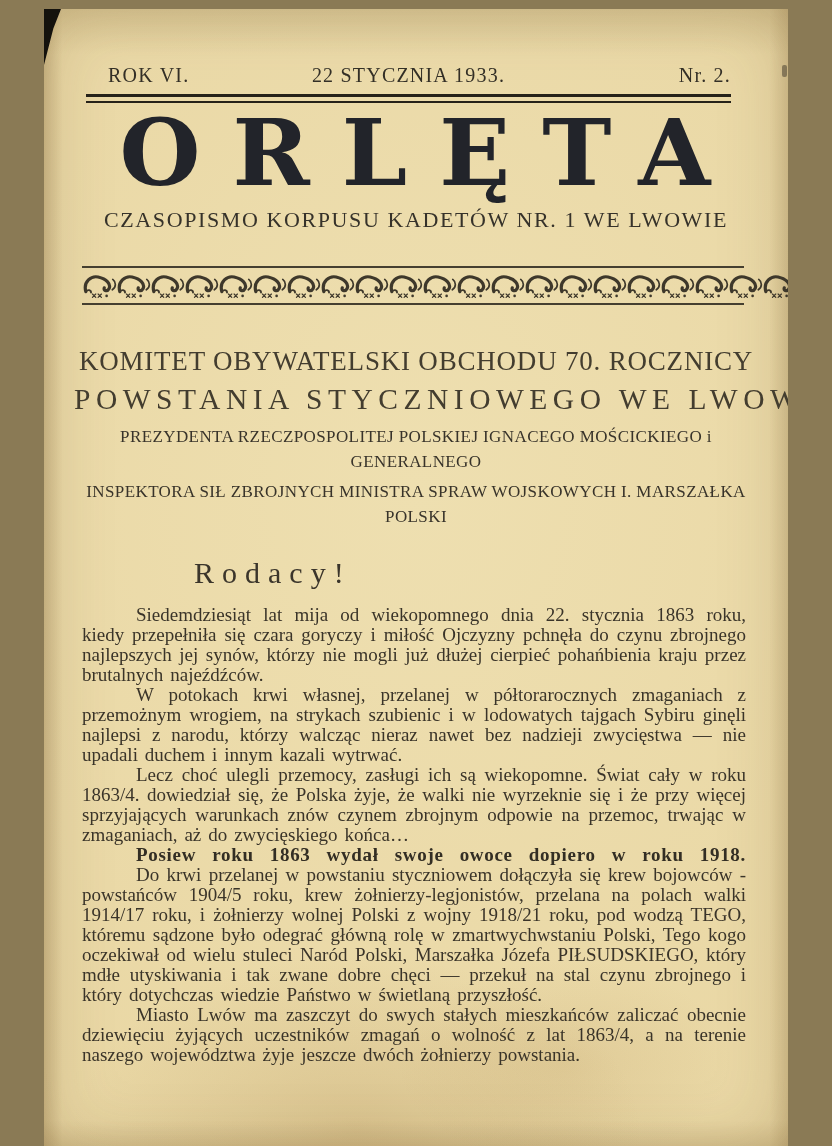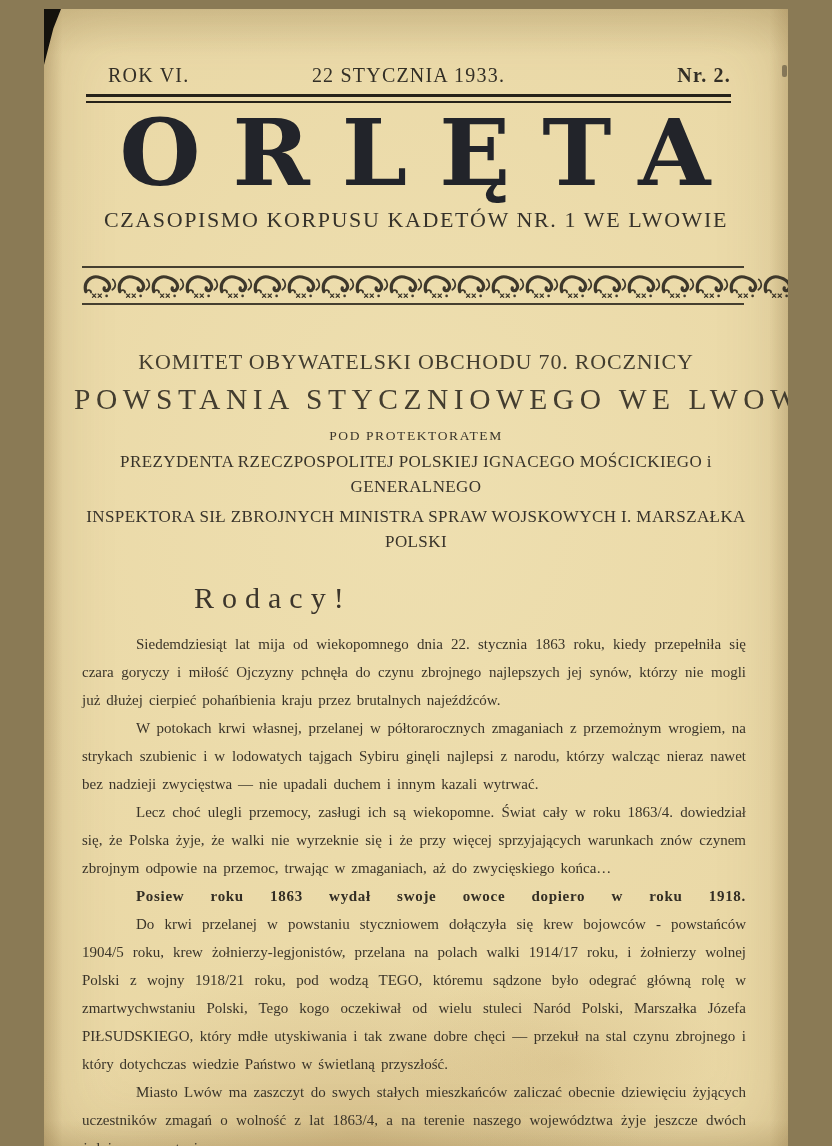--- a/index.html
+++ b/index.html
@@ -28,21 +28,21 @@
 
   
   .masthead{padding-top:55px;}
   .issue-row{
     margin:0 57px 7px 42px;
     display:grid;grid-template-columns:1fr auto 1fr;align-items:baseline;
     font-size:20px;letter-spacing:1.2px;color:#332f26;
   }
   .issue-row .vol{padding-left:22px;justify-self:start;}
   .issue-row .dat{justify-self:center;}
-  .issue-row .num{justify-self:end;font-weight:bold;}
+  .issue-row .num{justify-self:end;}
   .double-rule{margin:0 57px 0 42px;}
   .double-rule .r1{height:3px;background:#262219;}
   .double-rule .r2{height:2px;background:#262219;margin-top:4px;}
   .mag-title{
     margin:0;text-align:center;
     font-family:"DejaVu Serif","Liberation Serif",serif;
     font-weight:bold;font-size:93px;line-height:102px;
     letter-spacing:32px;padding-left:30px;
     color:#22242a;transform:scaleY(.98);
   }
@@ -56,31 +56,31 @@
     margin:33px 44px 0 38px;
     border-top:2px solid #453f30;border-bottom:2px solid #453f30;
     padding:3px 1px 2px;
     display:flex;justify-content:space-between;align-items:center;
     height:30px;
   }
   .ornament svg{display:block;height:28px;width:34px;flex:0 0 auto;}
 
   
   .headline{margin:38px 30px 0;text-align:center;color:#433d2f;font-weight:normal;}
-  .headline .hl1{display:block;font-size:22px;letter-spacing:.8px;line-height:37px;white-space:nowrap;}
+  .headline .hl1{display:block;font-size:27px;letter-spacing:.8px;line-height:37px;white-space:nowrap;}
   .headline .hl2{display:block;font-size:29.5px;letter-spacing:5.5px;line-height:39px;white-space:nowrap;}
   .pod{margin-top:9px;text-align:center;font-size:13.5px;letter-spacing:1.6px;color:#3a352b;}
   .prot{margin:5px 30px 0;text-align:center;font-size:17px;letter-spacing:.4px;line-height:25px;color:#38332a;}
   .salutation{
     margin:27px 0 0 150px;font-weight:normal;
     font-size:30px;letter-spacing:8px;color:#3b352b;
   }
   .article-body{
     margin:15px 42px 0 38px;
-    font-size:15px;line-height:28px;
+    font-size:19px;line-height:20px;
     text-align:justify;color:#3a3429;word-spacing:2.2px;
   }
   .article-body p{margin:0;text-indent:54px;}
   .article-body p.bold-line{font-weight:bold;letter-spacing:.7px;text-align-last:justify;color:#332e24;}
 </style>
 </head>
 <body>
 
 <div class="page">
 
@@ -312,21 +312,20 @@
           </g>
         </svg>
       </div>
   </header>
 
   <section>
     <h2 class="headline">
       <span class="hl1">KOMITET OBYWATELSKI OBCHODU 70. ROCZNICY</span>
       <span class="hl2">POWSTANIA STYCZNIOWEGO WE LWOWIE</span>
     </h2>
-    <div class="pod">POD PROTEKTORATEM</div>
     <div class="prot">PREZYDENTA RZECZPOSPOLITEJ POLSKIEJ IGNACEGO MOŚCICKIEGO i GENERALNEGO</div>
     <div class="prot">INSPEKTORA SIŁ ZBROJNYCH MINISTRA SPRAW WOJSKOWYCH I. MARSZAŁKA POLSKI</div>
     <h3 class="salutation">Rodacy!</h3>
     <div class="article-body">
         <p>Siedemdziesiąt lat mija od wiekopomnego dnia 22. stycznia 1863 roku, kiedy przepełniła się czara goryczy i miłość Ojczyzny pchnęła do czynu zbrojnego najlepszych jej synów, którzy nie mogli już dłużej cierpieć pohańbienia kraju przez brutalnych najeźdźców.</p>
         <p>W potokach krwi własnej, przelanej w półtorarocznych zmaganiach z przemożnym wrogiem, na strykach szubienic i w lodowatych tajgach Sybiru ginęli najlepsi z narodu, którzy walcząc nieraz nawet bez nadzieji zwycięstwa — nie upadali duchem i innym kazali wytrwać.</p>
         <p>Lecz choć ulegli przemocy, zasługi ich są wiekopomne. Świat cały w roku 1863/4. dowiedział się, że Polska żyje, że walki nie wyrzeknie się i że przy więcej sprzyjających warunkach znów czynem zbrojnym odpowie na przemoc, trwając w zmaganiach, aż do zwycięskiego końca…</p>
         <p class="bold-line">Posiew roku 1863 wydał swoje owoce dopiero w roku 1918.</p>
         <p>Do krwi przelanej w powstaniu styczniowem dołączyła się krew bojowców - powstańców 1904/5 roku, krew żołnierzy-legjonistów, przelana na polach walki 1914/17 roku, i żołnierzy wolnej Polski z wojny 1918/21 roku, pod wodzą TEGO, któremu sądzone było odegrać główną rolę w zmartwychwstaniu Polski, Tego kogo oczekiwał od wielu stuleci Naród Polski, Marszałka Józefa PIŁSUDSKIEGO, który mdłe utyskiwania i tak zwane dobre chęci — przekuł na stal czynu zbrojnego i który dotychczas wiedzie Państwo w świetlaną przyszłość.</p>
         <p>Miasto Lwów ma zaszczyt do swych stałych mieszkańców zaliczać obecnie dziewięciu żyjących uczestników zmagań o wolność z lat 1863/4, a na terenie naszego województwa żyje jeszcze dwóch żołnierzy powstania.</p>

